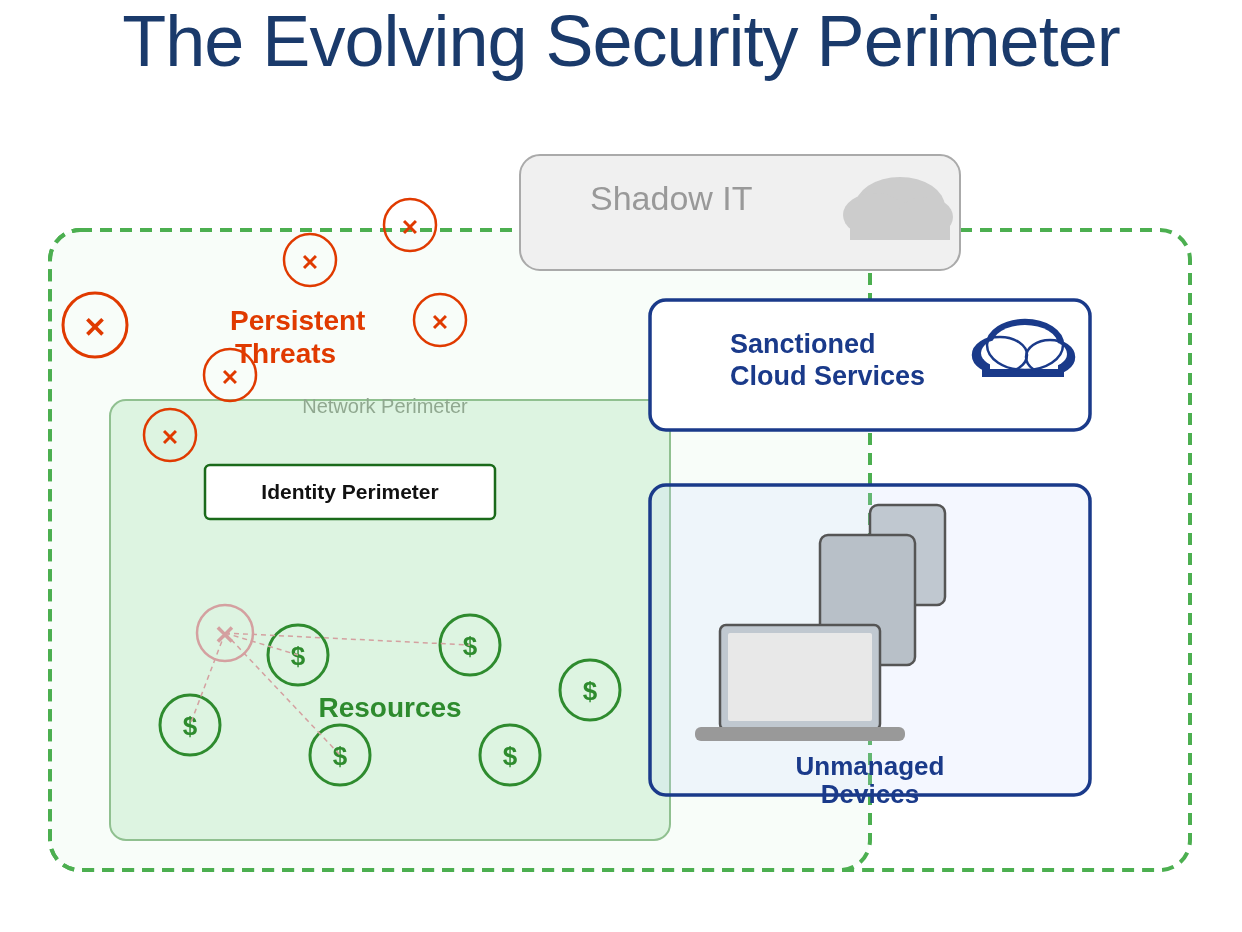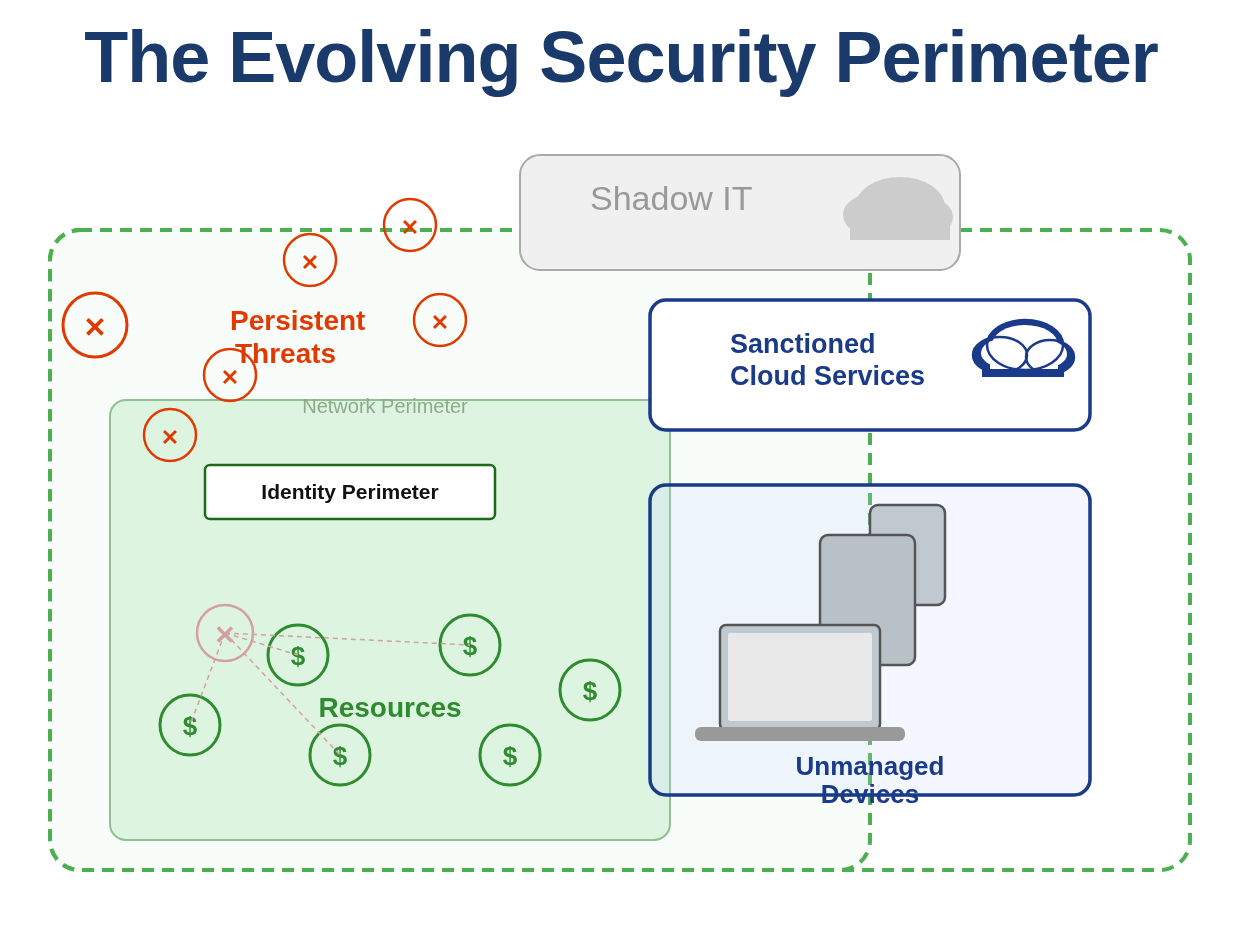--- a/index.html
+++ b/index.html
@@ -9,22 +9,22 @@
       width: 1242px;
       height: 932px;
       overflow: hidden;
       position: relative;
     }
 
     .main-title {
       text-align: center;
       color: #1a3a6b;
       font-size: 72px;
-      font-weight: 700;
-      padding-top: 18px;
+      font-weight: 400;
+      padding-top: 2px;
       letter-spacing: -1px;
       line-height: 1.1;
     }
 
     .diagram-area {
       position: absolute;
       top: 135px;
       left: 30px;
       width: 1182px;
       height: 780px;

